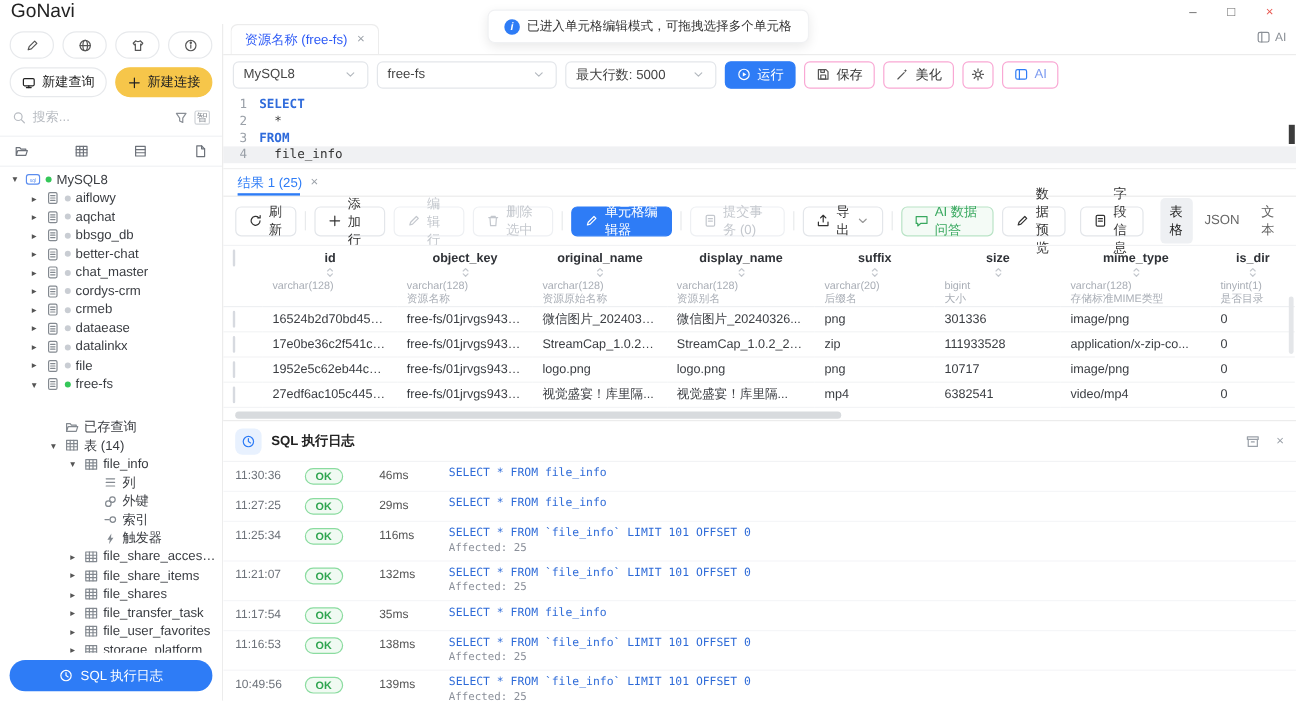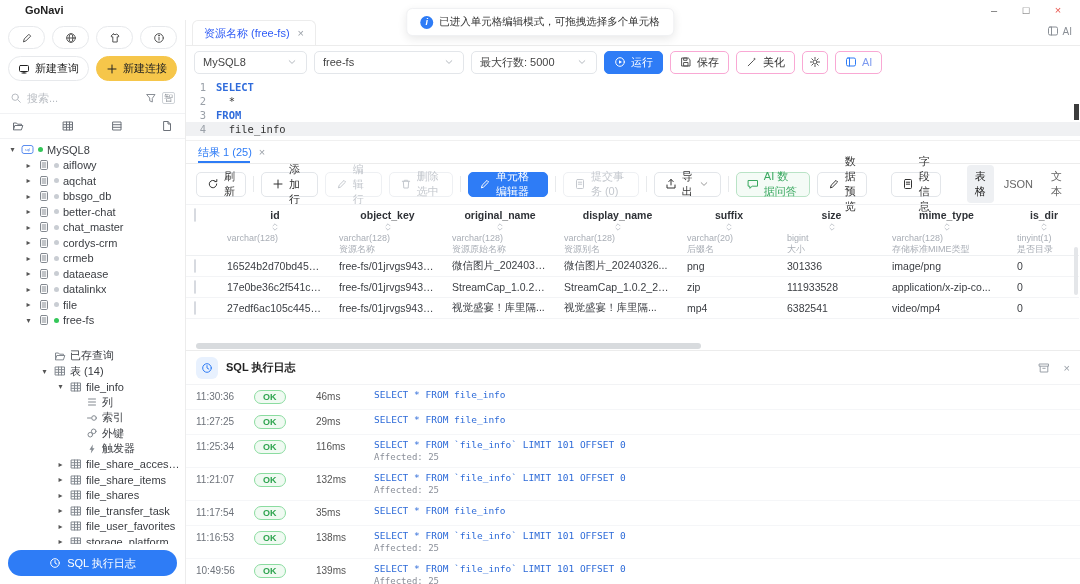--- a/index.html
+++ b/index.html
@@ -4,21 +4,21 @@
 <style>
   * { box-sizing: border-box; margin: 0; padding: 0; }
   html,body { width:1080px; height:584px; overflow:hidden; }
   body { font-family:"Liberation Sans",sans-serif; font-size:11px; color:#333; background:#fff; }
   svg { display:block; }
 
   .window { position:relative; width:1080px; height:584px; display:flex; flex-direction:column; background:#fff; }
 
   
   .titlebar { height:20px; flex:0 0 20px; display:flex; align-items:center; justify-content:space-between; padding:0 6px 0 9px; }
-  .app-title { font-weight:bold; font-size:11px; color:#222;margin-left:16px; }
+  .app-title { font-weight:normal; font-size:16px; color:#222; }
   .win-controls { display:flex; }
   .win-controls .wc { width:32px; height:18px; display:flex; align-items:center; justify-content:center; color:#666; font-size:11px; cursor:default; }
   .win-controls .wc.close { color:#e8564e; }
 
   .content { flex:1; display:flex; min-height:0; }
 
   
   .sidebar { width:186px; flex:0 0 186px; border-right:1px solid #ececec; display:flex; flex-direction:column; padding:6px 8px 8px; min-height:0; }
   .icon-row { display:flex; gap:7px; }
   .icon-btn { flex:1; height:23px; border:1px solid #e7e9ec; border-radius:12px; background:#fff; display:flex; align-items:center; justify-content:center; color:#555; }
@@ -67,21 +67,21 @@
   .rtab { display:flex; align-items:center; gap:7px; color:#2e7cf6; position:relative; font-size:11px; }
   .rtab::after { content:""; position:absolute; left:0; width:52px; bottom:0; height:2px; background:#2e7cf6; }
   .rtab .rtab-close { color:#9aa0a8; }
 
   .rtoolbar { flex:0 0 40px; display:flex; align-items:center; gap:7px; padding:0 10px; }
   .rbtn { height:25px; border:1px solid #e3e6ea; border-radius:5px; background:#fff; display:flex; align-items:center; gap:5px; padding:0 10px; color:#333; font-size:11px; }
   .rbtn.disabled { color:#c4c8ce; border-color:#eef0f3; }
   .rbtn.blue { background:#2e7cf6; border-color:#2e7cf6; color:#fff; }
   .rbtn.green { border-color:#b9e3c6; color:#38a85f; background:#f4fbf6; }
   .sep { width:1px; height:16px; background:#e8eaec; flex:0 0 1px; }
-  .rtoolbar .right-group { margin-left:auto; display:flex; align-items:center; gap:24px; }
+  .rtoolbar .right-group { margin-left:auto; display:flex; align-items:center; gap:12px; }
   .view-toggle { display:flex; align-items:center; gap:2px; margin-left:2px; }
   .vt { padding:4px 8px; border-radius:4px; color:#666; font-size:11px; }
   .vt.active { background:#eef0f3; color:#222; }
 
   
   .table-wrap { position:relative; flex:0 0 146px; border-top:1px solid #f2f3f5; overflow:hidden; }
   table { border-collapse:collapse; table-layout:fixed; width:893px; }
   th,td { padding:0 8px; text-align:left; overflow:hidden; white-space:nowrap; text-overflow:ellipsis; }
   thead tr { border-bottom:1px solid #eef0f2; }
   th { vertical-align:top; padding-top:4px; height:38px; font-weight:normal; }
@@ -437,37 +437,37 @@
                 <line x1="2.5" y1="9" x2="9.5" y2="9"></line>
               </svg>
             </span>
 
     <span class="tree-label">列</span>
   </div>
           <div class="tree-item" style="padding-left: 68px;">
     <span class="tree-arrow"></span>
     <span class="tree-icon">
               <svg width="12" height="12" viewBox="0 0 12 12" fill="none" stroke="currentColor" stroke-width="1" stroke-linecap="round" stroke-linejoin="round">
+                <circle cx="4.3" cy="7.7" r="2.3"></circle>
+                <circle cx="7.7" cy="4.3" r="2.3"></circle>
+              </svg>
+            </span>
+
+    <span class="tree-label">外键</span>
+  </div>
+          <div class="tree-item" style="padding-left: 68px;">
+    <span class="tree-arrow"></span>
+    <span class="tree-icon">
+              <svg width="12" height="12" viewBox="0 0 12 12" fill="none" stroke="currentColor" stroke-width="1" stroke-linecap="round" stroke-linejoin="round">
                 <line x1="1.5" y1="6" x2="5" y2="6"></line>
                 <circle cx="8" cy="6" r="2.3"></circle>
               </svg>
             </span>
 
     <span class="tree-label">索引</span>
-  </div>
-          <div class="tree-item" style="padding-left: 68px;">
-    <span class="tree-arrow"></span>
-    <span class="tree-icon">
-              <svg width="12" height="12" viewBox="0 0 12 12" fill="none" stroke="currentColor" stroke-width="1" stroke-linecap="round" stroke-linejoin="round">
-                <circle cx="4.3" cy="7.7" r="2.3"></circle>
-                <circle cx="7.7" cy="4.3" r="2.3"></circle>
-              </svg>
-            </span>
-
-    <span class="tree-label">外键</span>
   </div>
           <div class="tree-item" style="padding-left: 68px;">
     <span class="tree-arrow"></span>
     <span class="tree-icon">
               <svg width="12" height="12" viewBox="0 0 12 12" fill="none" stroke="currentColor" stroke-width="1" stroke-linecap="round" stroke-linejoin="round">
                 <path d="M6.8 1.5L3.5 6.8h2L4.8 10.5 8.5 5.2h-2z" fill="currentColor" stroke="none"></path>
               </svg>
             </span>
 
     <span class="tree-label">触发器</span>
@@ -940,20 +940,31 @@
                 <td>free-fs/01jrvgs943q...</td>
                 <td>StreamCap_1.0.2_2_...</td>
                 <td>StreamCap_1.0.2_2_...</td>
                 <td>zip</td>
                 <td>111933528</td>
                 <td>application/x-zip-co...</td>
                 <td>0</td>
               </tr>
               <tr>
                 <td><span class="cb"></span></td>
+                <td>1952e5c62eb44ce8...</td>
+                <td>free-fs/01jrvgs943q...</td>
+                <td>logo.png</td>
+                <td>logo.png</td>
+                <td>png</td>
+                <td>10717</td>
+                <td>image/png</td>
+                <td>0</td>
+              </tr>
+              <tr>
+                <td><span class="cb"></span></td>
                 <td>27edf6ac105c44598...</td>
                 <td>free-fs/01jrvgs943q...</td>
                 <td>视觉盛宴！库里隔...</td>
                 <td>视觉盛宴！库里隔...</td>
                 <td>mp4</td>
                 <td>6382541</td>
                 <td>video/mp4</td>
                 <td>0</td>
               </tr>
             </tbody>

